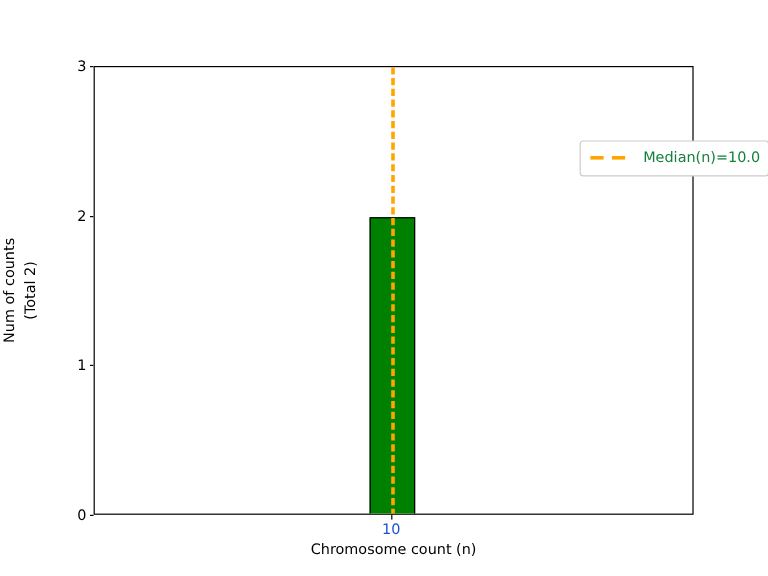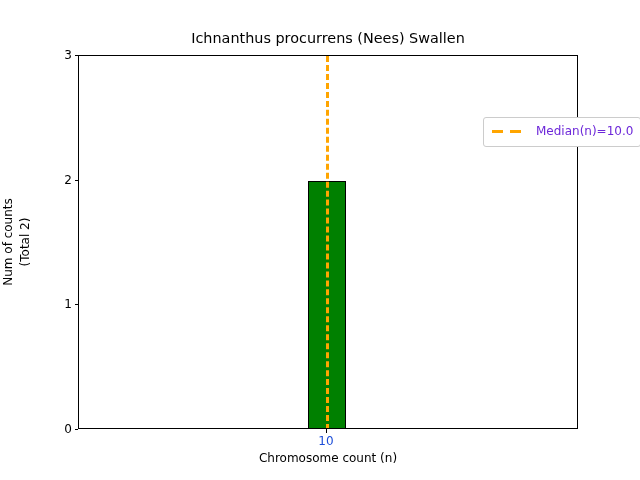--- a/index.html
+++ b/index.html
@@ -190,30 +190,29 @@
   }
   .legend-sample .dash.d1 { left: 1px; width: 11px; }
   .legend-sample .dash.d2 { left: 19px; width: 11px; }
   .legend-texts {
     display: flex;
     flex-direction: column;
   }
   .legend-text {
     font-size: 12px;
     line-height: 17px;
-    color: #6d28d9;
+    color: #15803d;
     white-space: nowrap;
   }
 </style>
 </head>
 <body>
 
 <div id="figure">
 
-  <div id="chart-title">Ichnanthus procurrens (Nees) Swallen</div>
 
   <div id="ytick-container">
     <div class="ytick-row" style="top:374px;">
       <span class="ytick-mark" style="left:74.5px; top:0;"></span>
       <span class="ytick-label" style="top:-6px;">0</span>
     </div>
     <div class="ytick-row" style="top:249.33px;">
       <span class="ytick-mark" style="left:74.5px; top:0;"></span>
       <span class="ytick-label" style="top:-6px;">1</span>
     </div>

